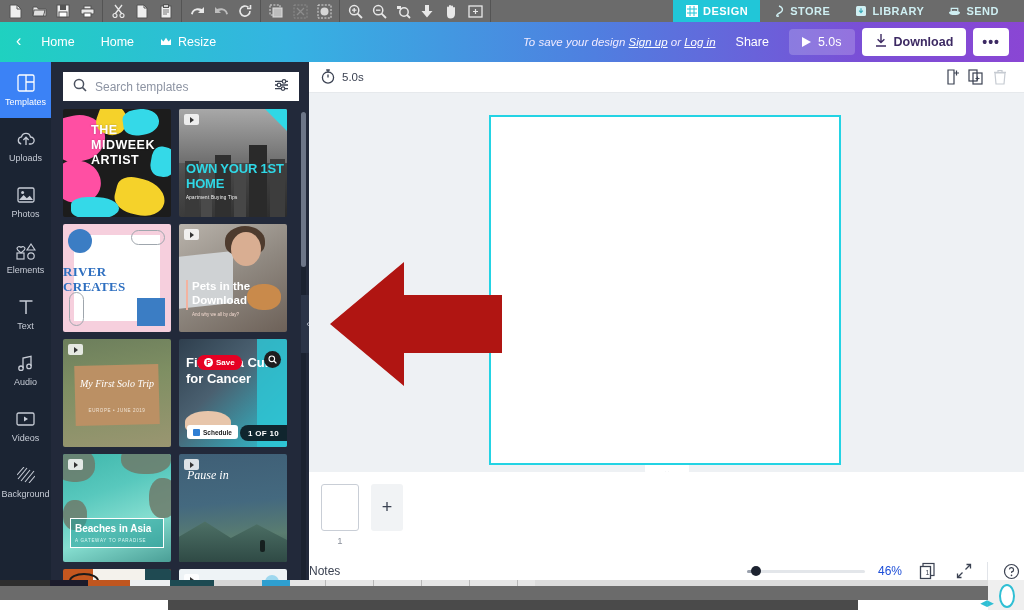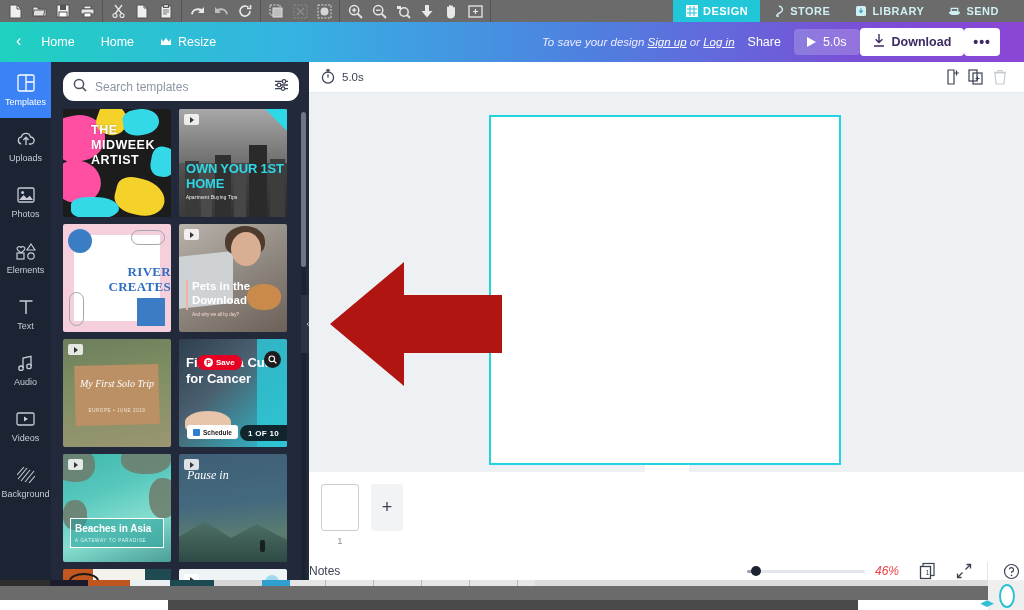--- a/index.html
+++ b/index.html
@@ -51,21 +51,21 @@
     background: linear-gradient(90deg,#1fd1c0 0%, #35b3e2 28%, #4f7fe0 58%, #7a4fd6 84%, #8a46d4 100%);
     display: flex; align-items: center;
   }
   .hdr-left { display: flex; align-items: center; height: 40px; padding-left: 10px; gap: 2px; }
   .hdr-item {
     color: #ffffff; font-size: 12.5px; padding: 6px 12px; display: flex; align-items: center; gap: 6px;
     white-space: nowrap;
   }
   .hdr-back { font-size: 16px; padding: 4px 6px 6px 6px; }
   .hdr-spacer { flex: 1; }
-  .hdr-right { display: flex; align-items: center; height: 40px; padding-right: 24px; }
+  .hdr-right { display: flex; align-items: center; height: 40px; padding-right: 15px; gap: 7px; }
   .save-note { color: #f0eaff; font-size: 11.5px; font-style: italic; white-space: nowrap; }
   .save-note a { color: #ffffff; text-decoration: underline; font-style: italic; }
   .hdr-btn {
     color:#fff; font-size:12.5px; border-radius:4px; padding:6px 13px;
     display:flex; align-items:center; gap:7px; white-space:nowrap;
   }
   .hdr-btn.ghost { background: transparent; }
   .hdr-btn.translucent { background: rgba(255,255,255,0.20); }
   .hdr-btn.white { background:#ffffff; color:#3d2a63; font-weight:600; }
   .hdr-btn.white.sq { padding: 6px 9px; font-size: 14px; letter-spacing:1px; }
@@ -87,21 +87,21 @@
   .rail-item.active { background: #3b82f6; color: #ffffff; }
   .rail-ico { width: 20px; height: 20px; display:flex; align-items:center; justify-content:center; }
 
   
   .panel {
     position: absolute; top: 62px; left: 51px; width: 258px; height: 548px;
     background: #22293a;
   }
   .search-wrap { padding: 10px 10px 6px 12px; }
   .search-box {
-    background: #ffffff; border-radius: 11px; height: 29px;
+    background: #ffffff; border-radius: 0; height: 29px;
     display: flex; align-items: center; padding: 0 10px; gap: 8px; justify-content: flex-end;
   }
   .search-box input {
     border: none; outline: none; flex: 1; font-size: 12px;
     font-family: "Liberation Sans", sans-serif; color: #2b3245;
   }
   .search-box input::placeholder { color: #8d94a3; }
   .tmpl-grid {
     position: absolute; top: 47px; left: 0; width: 258px; height: 501px;
     padding: 0 12px; display: flex; flex-wrap: wrap; gap: 7px 8px;
@@ -144,21 +144,21 @@
     line-height:15px; font-weight:bold; letter-spacing:-.2px; }
   .t2 .sub { position:absolute; left:7px; top:86px; color:#fff; font-size:4.5px; letter-spacing:.3px; }
 
   
   .t3 { background:#f6cfdd; }
   .t3 .sheet { position:absolute; left:11px; top:11px; right:11px; bottom:11px; background:#fff; }
   .t3 .circ { position:absolute; left:5px; top:5px; width:24px;height:24px; border-radius:50%; background:#3b7dc4; }
   .t3 .pill { position:absolute; right:6px; top:6px; width:34px;height:15px; border-radius:9px; border:1.5px solid #9fa6ad; }
   .t3 .pillv { position:absolute; left:6px; bottom:6px; width:15px;height:34px; border-radius:9px; border:1.5px solid #9fa6ad; }
   .t3 .sq { position:absolute; right:6px; bottom:6px; width:28px;height:28px; background:#3b7dc4; }
-  .t3 .ttl { position:absolute; left:0; right:0; top:40px; text-align:right; color:#2e6fc0;
+  .t3 .ttl { position:absolute; left:0; right:0; top:40px; text-align:left; color:#2e6fc0;
     font-family:"Liberation Serif", serif; font-weight:bold; font-size:13px; line-height:15px; letter-spacing:.3px; }
 
   
   .t4 { background: linear-gradient(150deg,#b9b3ab 0%, #8f8880 50%, #6d6158 100%); }
   .t4 .lap { position:absolute; left:-4px; top:30px; width:58px; height:52px; background:#cfd2d4; transform:skewY(-6deg); }
   .t4 .head { position:absolute; left:52px; top:8px; width:30px;height:34px; border-radius:50%; background:#d9ae92; }
   .t4 .hair { position:absolute; left:46px; top:2px; width:40px;height:30px; border-radius:50% 50% 40% 40%; background:#4e3b2e; }
   .t4 .dog { position:absolute; right:6px; bottom:22px; width:34px;height:26px; border-radius:46%; background:#c98a4b; }
   .t4 .bar { position:absolute; left:7px; top:56px; width:2px; height:30px; background:#f3b3a0; }
   .t4 .ttl { position:absolute; left:13px; top:56px; color:#fff; font-size:11.5px; font-weight:bold;
@@ -288,21 +288,21 @@
   .bottom-bar {
     position: absolute; top: 488px; left: 0; width: 715px; height: 42px; background: #ffffff;
     display: flex; align-items: center; padding: 0 0; gap: 10px;
   }
   .notes-label { font-size: 12px; color: #3b4252; }
   .bb-spacer { flex: 1; }
   .zoom-slider { width: 118px; height: 14px; position: relative; display:flex; align-items:center; }
   .zoom-track { position:absolute; left:0; right:0; height:3px; background:#e3e6ea; border-radius:2px; }
   .zoom-fill { position:absolute; left:0; width:6px; height:3px; background:#9aa1ad; border-radius:2px; }
   .zoom-knob { position:absolute; left:4px; width:10px; height:10px; border-radius:50%; background:#1d2330; }
-  .zoom-pct { font-size: 12px; color: #ef4444; min-width: 30px; text-align:left;font-style:italic; }
+  .zoom-pct { font-size: 12px; color: #1d4ed8; min-width: 30px; text-align:center; }
   .bb-ico { width: 26px; height: 24px; display:flex; align-items:center; justify-content:center; color:#3b4252; }
   .bb-div { width:1px; height:18px; background:#e1e4e9; }
 
   
   .strip-fill { flex:1; height:1px; }
 
   
   .red-arrow { position: absolute; left: 330px; top: 262px; width: 172px; height: 124px; }
 
   

